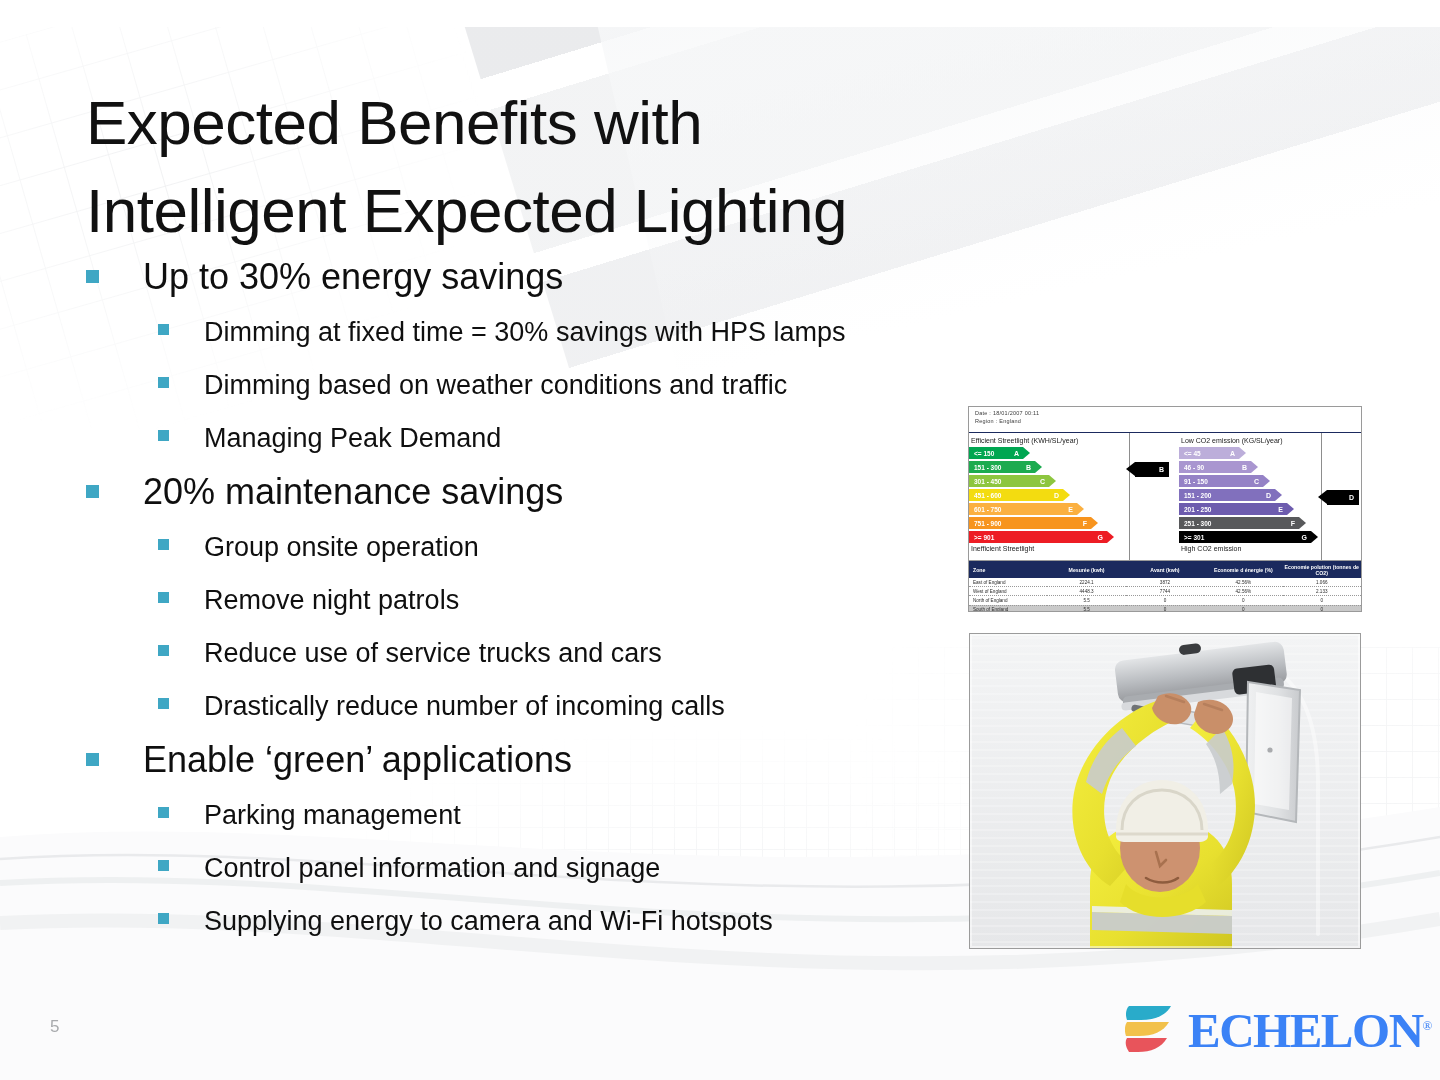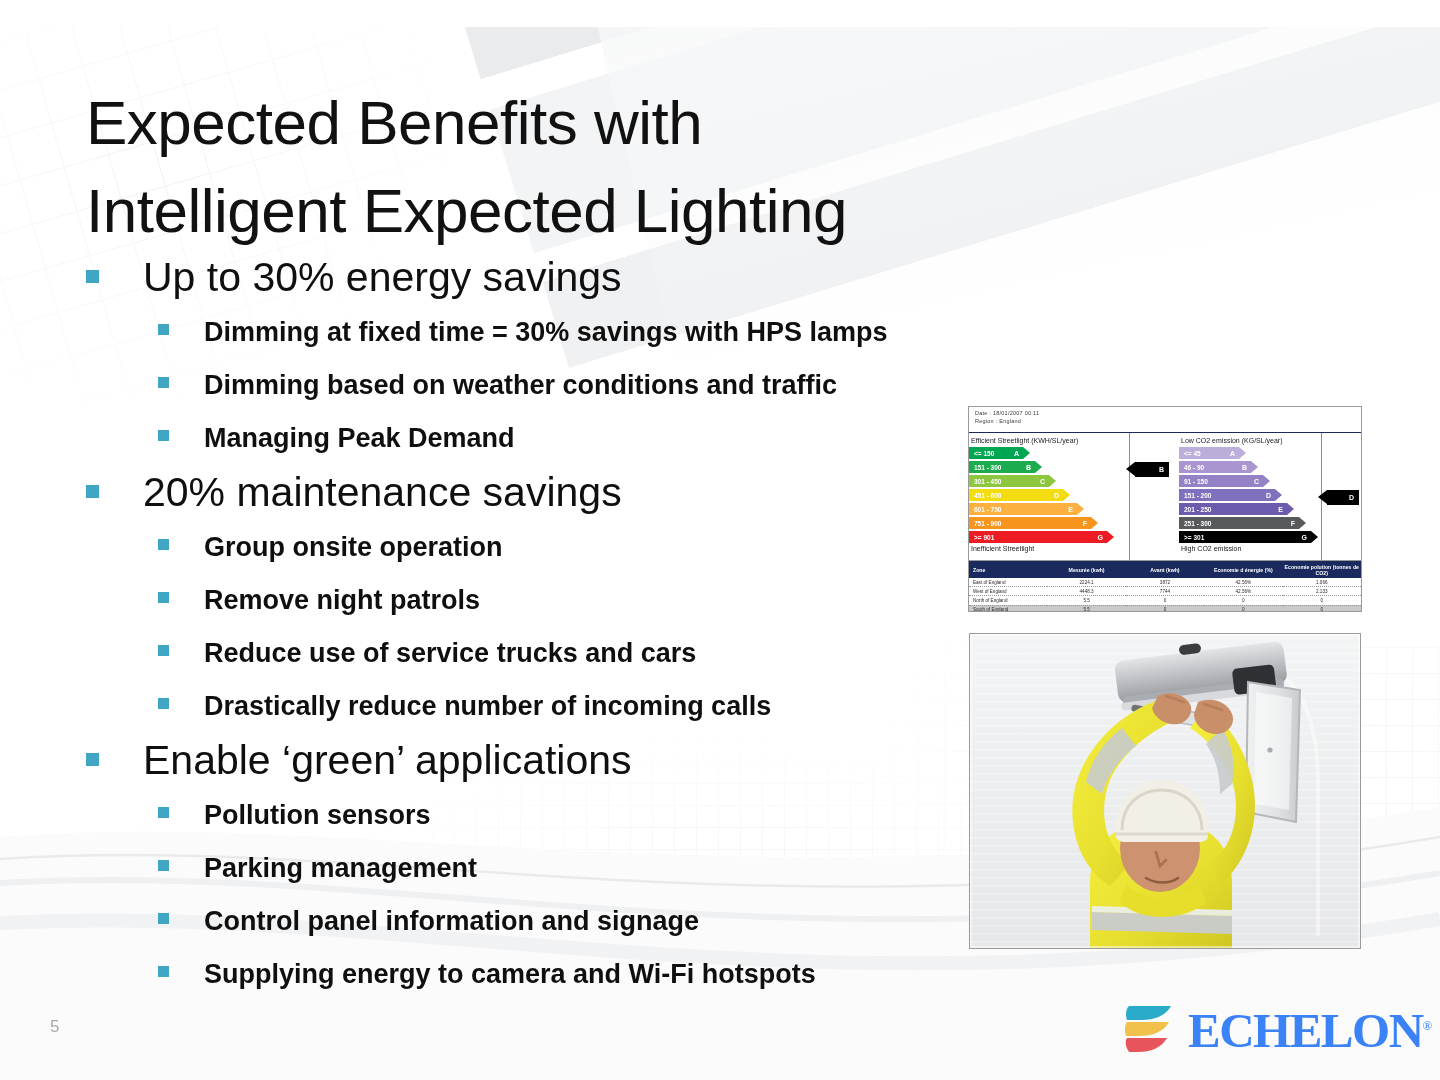--- a/index.html
+++ b/index.html
@@ -140,21 +140,21 @@
     position: absolute;
     left: 86px;
     top: 224px;
     width: 920px;
   }
   .bullet-row {
     display: flex;
     align-items: flex-start;
   }
   .bullet-row.lvl1 { padding-left: 0px;  margin-bottom: 4px; }
-  .bullet-row.lvl2 { padding-left: 72px; margin-bottom: 3px; font-weight: bold; }
+  .bullet-row.lvl2 { padding-left: 72px; margin-bottom: 3px; }
 
   .marker {
     flex: 0 0 auto;
     background: #3FA7C4;
     margin-right: 0;
   }
   .lvl1 .marker {
     width: 13px;
     height: 13px;
     margin-top: 19px;
@@ -164,21 +164,21 @@
     width: 11px;
     height: 11px;
     margin-top: 17px;
     margin-right: 35px;
   }
   .btext {
     color: #0f0f0f;
     white-space: nowrap;
   }
   .lvl1 .btext {
-    font-size: 41px;
+    font-size: 36px;
     line-height: 52px;
   }
   .lvl2 .btext {
     font-size: 27px;
     line-height: 50px;
   }
 
   
   .epc-frame {
     position: absolute;
@@ -419,24 +419,20 @@
         <span class="marker" style="background: rgb(63, 167, 196);"></span>
         <span class="btext">Reduce use of service trucks and cars</span>
       </div>
       <div class="bullet-row lvl2">
         <span class="marker" style="background: rgb(63, 167, 196);"></span>
         <span class="btext">Drastically reduce number of incoming calls</span>
       </div>
       <div class="bullet-row lvl1">
         <span class="marker" style="background: rgb(63, 167, 196);"></span>
         <span class="btext">Enable ‘green’ applications</span>
-      </div>
-      <div class="bullet-row lvl2">
-        <span class="marker" style="background: rgb(63, 167, 196);"></span>
-        <span class="btext">Pollution sensors</span>
       </div>
       <div class="bullet-row lvl2">
         <span class="marker" style="background: rgb(63, 167, 196);"></span>
         <span class="btext">Parking management</span>
       </div>
       <div class="bullet-row lvl2">
         <span class="marker" style="background: rgb(63, 167, 196);"></span>
         <span class="btext">Control panel information and signage</span>
       </div>
       <div class="bullet-row lvl2">

